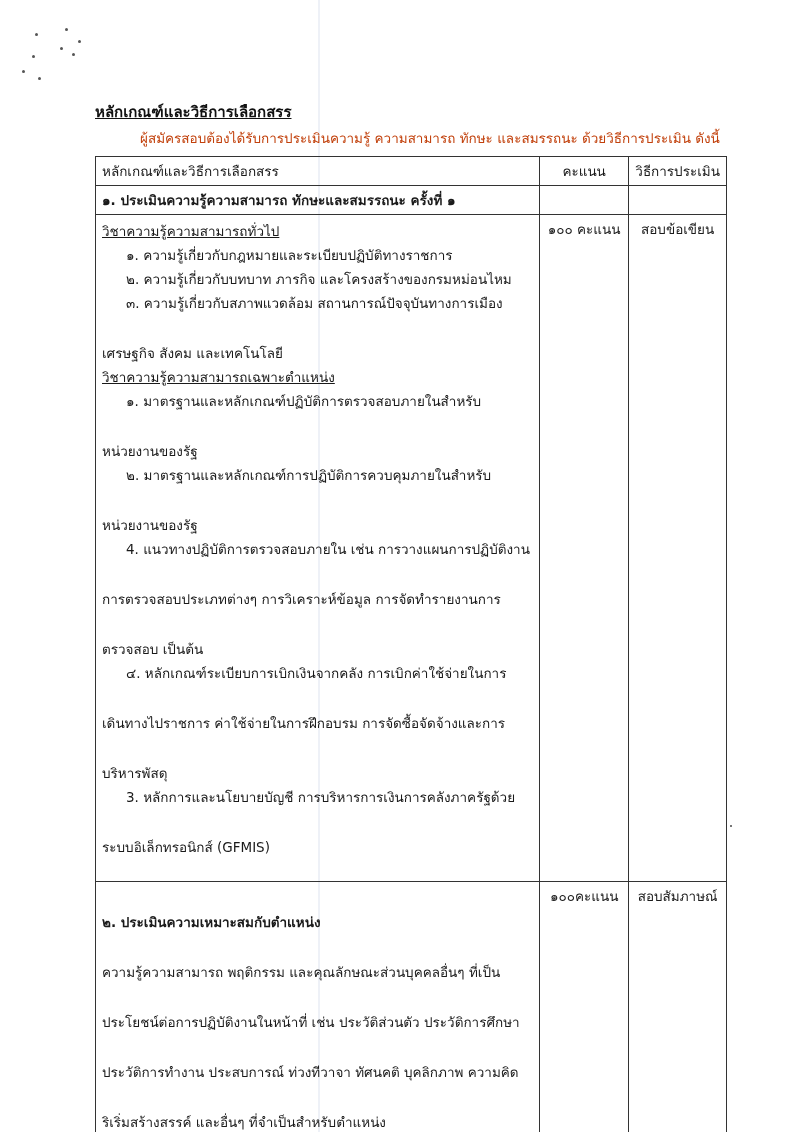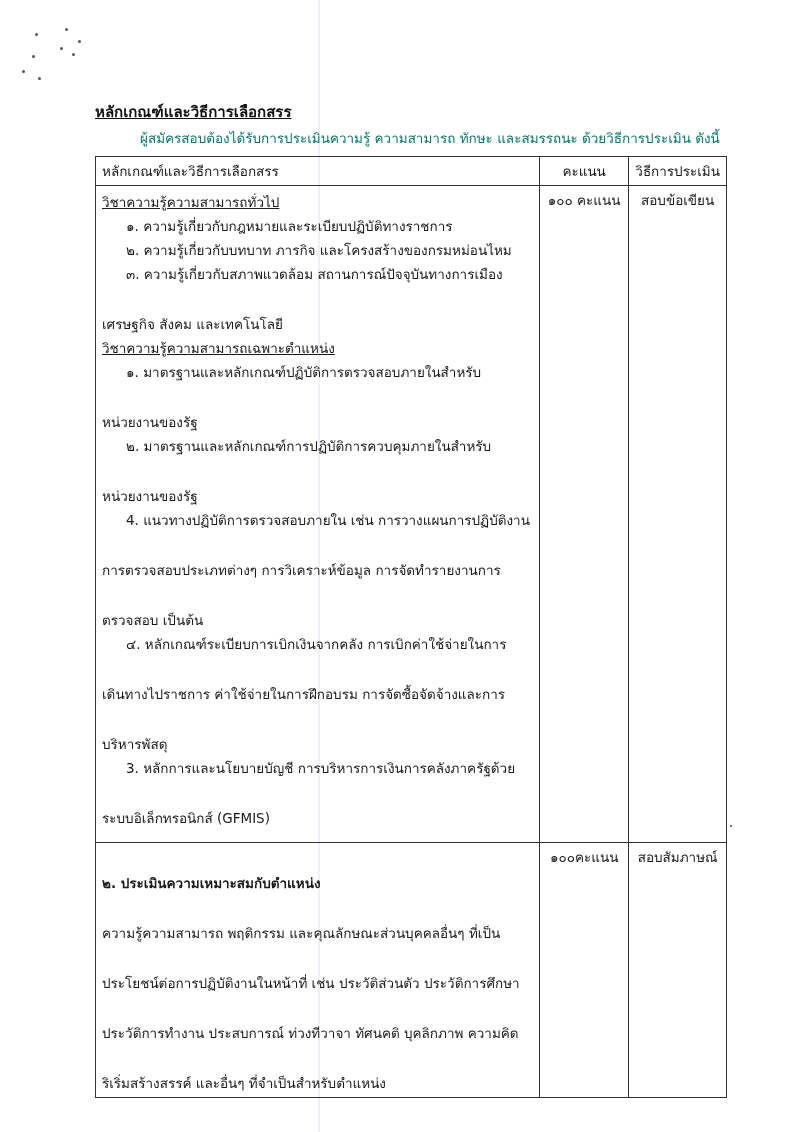--- a/index.html
+++ b/index.html
@@ -8,41 +8,41 @@
     font-family: "DejaVu Sans", "Liberation Sans", sans-serif; color: #1a1a1a;
   }
   .scanline { position: absolute; left: 318px; top: 0; width: 2px; height: 1132px; background: #eef1f7; }
   .specks { position: absolute; left: 10px; top: 25px; width: 80px; height: 60px; }
   .speck { position: absolute; width: 3px; height: 3px; border-radius: 50%; background: #555; }
   .section-title {
     position: absolute; left: 95px; top: 100px; font-size: 15px; font-weight: bold;
     text-decoration: underline; color: #111;
   }
   .intro {
-    position: absolute; left: 140px; top: 127px; font-size: 13.5px; color: #0f766e; white-space: nowrap;
+    position: absolute; left: 140px; top: 127px; font-size: 13.5px; color: #c2410c; white-space: nowrap;
   }
   table.criteria {
     position: absolute; left: 95px; top: 156px; width: 632px; border-collapse: collapse;
     font-size: 13.5px;
   }
   table.criteria td, table.criteria th {
     border: 1.2px solid #333; vertical-align: top; padding: 2px 6px; line-height: 24px;
   }
   table.criteria th { font-weight: normal; text-align: left; height: 22px; }
   table.criteria th.c2, table.criteria th.c3 { text-align: center; margin-top: 12px; }
   .col1 { width: 418px; }
   .col2 { width: 84px; text-align: center; }
   .col3 { width: 92px; text-align: center; }
   td.c2, td.c3 { text-align: center; padding-top: 6px; margin-top: 12px; }
   .bold { font-weight: bold; }
   .subhead { text-decoration: underline; display: block; }
   .item { display: block; padding-left: 24px; }
   .cont { display: block; padding-left: 0; margin-top: 26px; }
   .row-major { height: 22px; }
-  .body-row td.c1 { padding-top: 4px; padding-bottom: 12px; }
+  .body-row td.c1 { padding-top: 4px; padding-bottom: 22px; }
   .row3 td { height: 145px; }
   .dot { position: absolute; left: 730px; top: 825px; width: 2px; height: 2px; background: #777; }
 </style>
 </head>
 <body>
 
 <div class="scanline"></div>
 <div class="specks">
   <span class="speck" style="left:25px;top:8px"></span>
   <span class="speck" style="left:55px;top:3px"></span>
@@ -63,20 +63,25 @@
       <col class="col2">
       <col class="col3">
   </colgroup>
   <tbody>
       <tr>
     <th>หลักเกณฑ์และวิธีการเลือกสรร</th>
     <th class="c2">คะแนน</th>
     <th class="c3">วิธีการประเมิน</th>
   </tr>
 
+  <tr class="row-major">
+    <td class="c1 bold">๑. ประเมินความรู้ความสามารถ ทักษะและสมรรถนะ ครั้งที่ ๑</td>
+    <td class="c2"></td>
+    <td class="c3"></td>
+  </tr>
 
   <tr class="body-row">
     <td class="c1">
       <span class="subhead">วิชาความรู้ความสามารถทั่วไป</span>
       <span class="item">๑. ความรู้เกี่ยวกับกฎหมายและระเบียบปฏิบัติทางราชการ</span>
       <span class="item">๒. ความรู้เกี่ยวกับบทบาท ภารกิจ และโครงสร้างของกรมหม่อนไหม</span>
       <span class="item">๓. ความรู้เกี่ยวกับสภาพแวดล้อม สถานการณ์ปัจจุบันทางการเมือง</span>
       <span class="cont">เศรษฐกิจ สังคม และเทคโนโลยี</span>
 
       <span class="subhead">วิชาความรู้ความสามารถเฉพาะตำแหน่ง</span>

